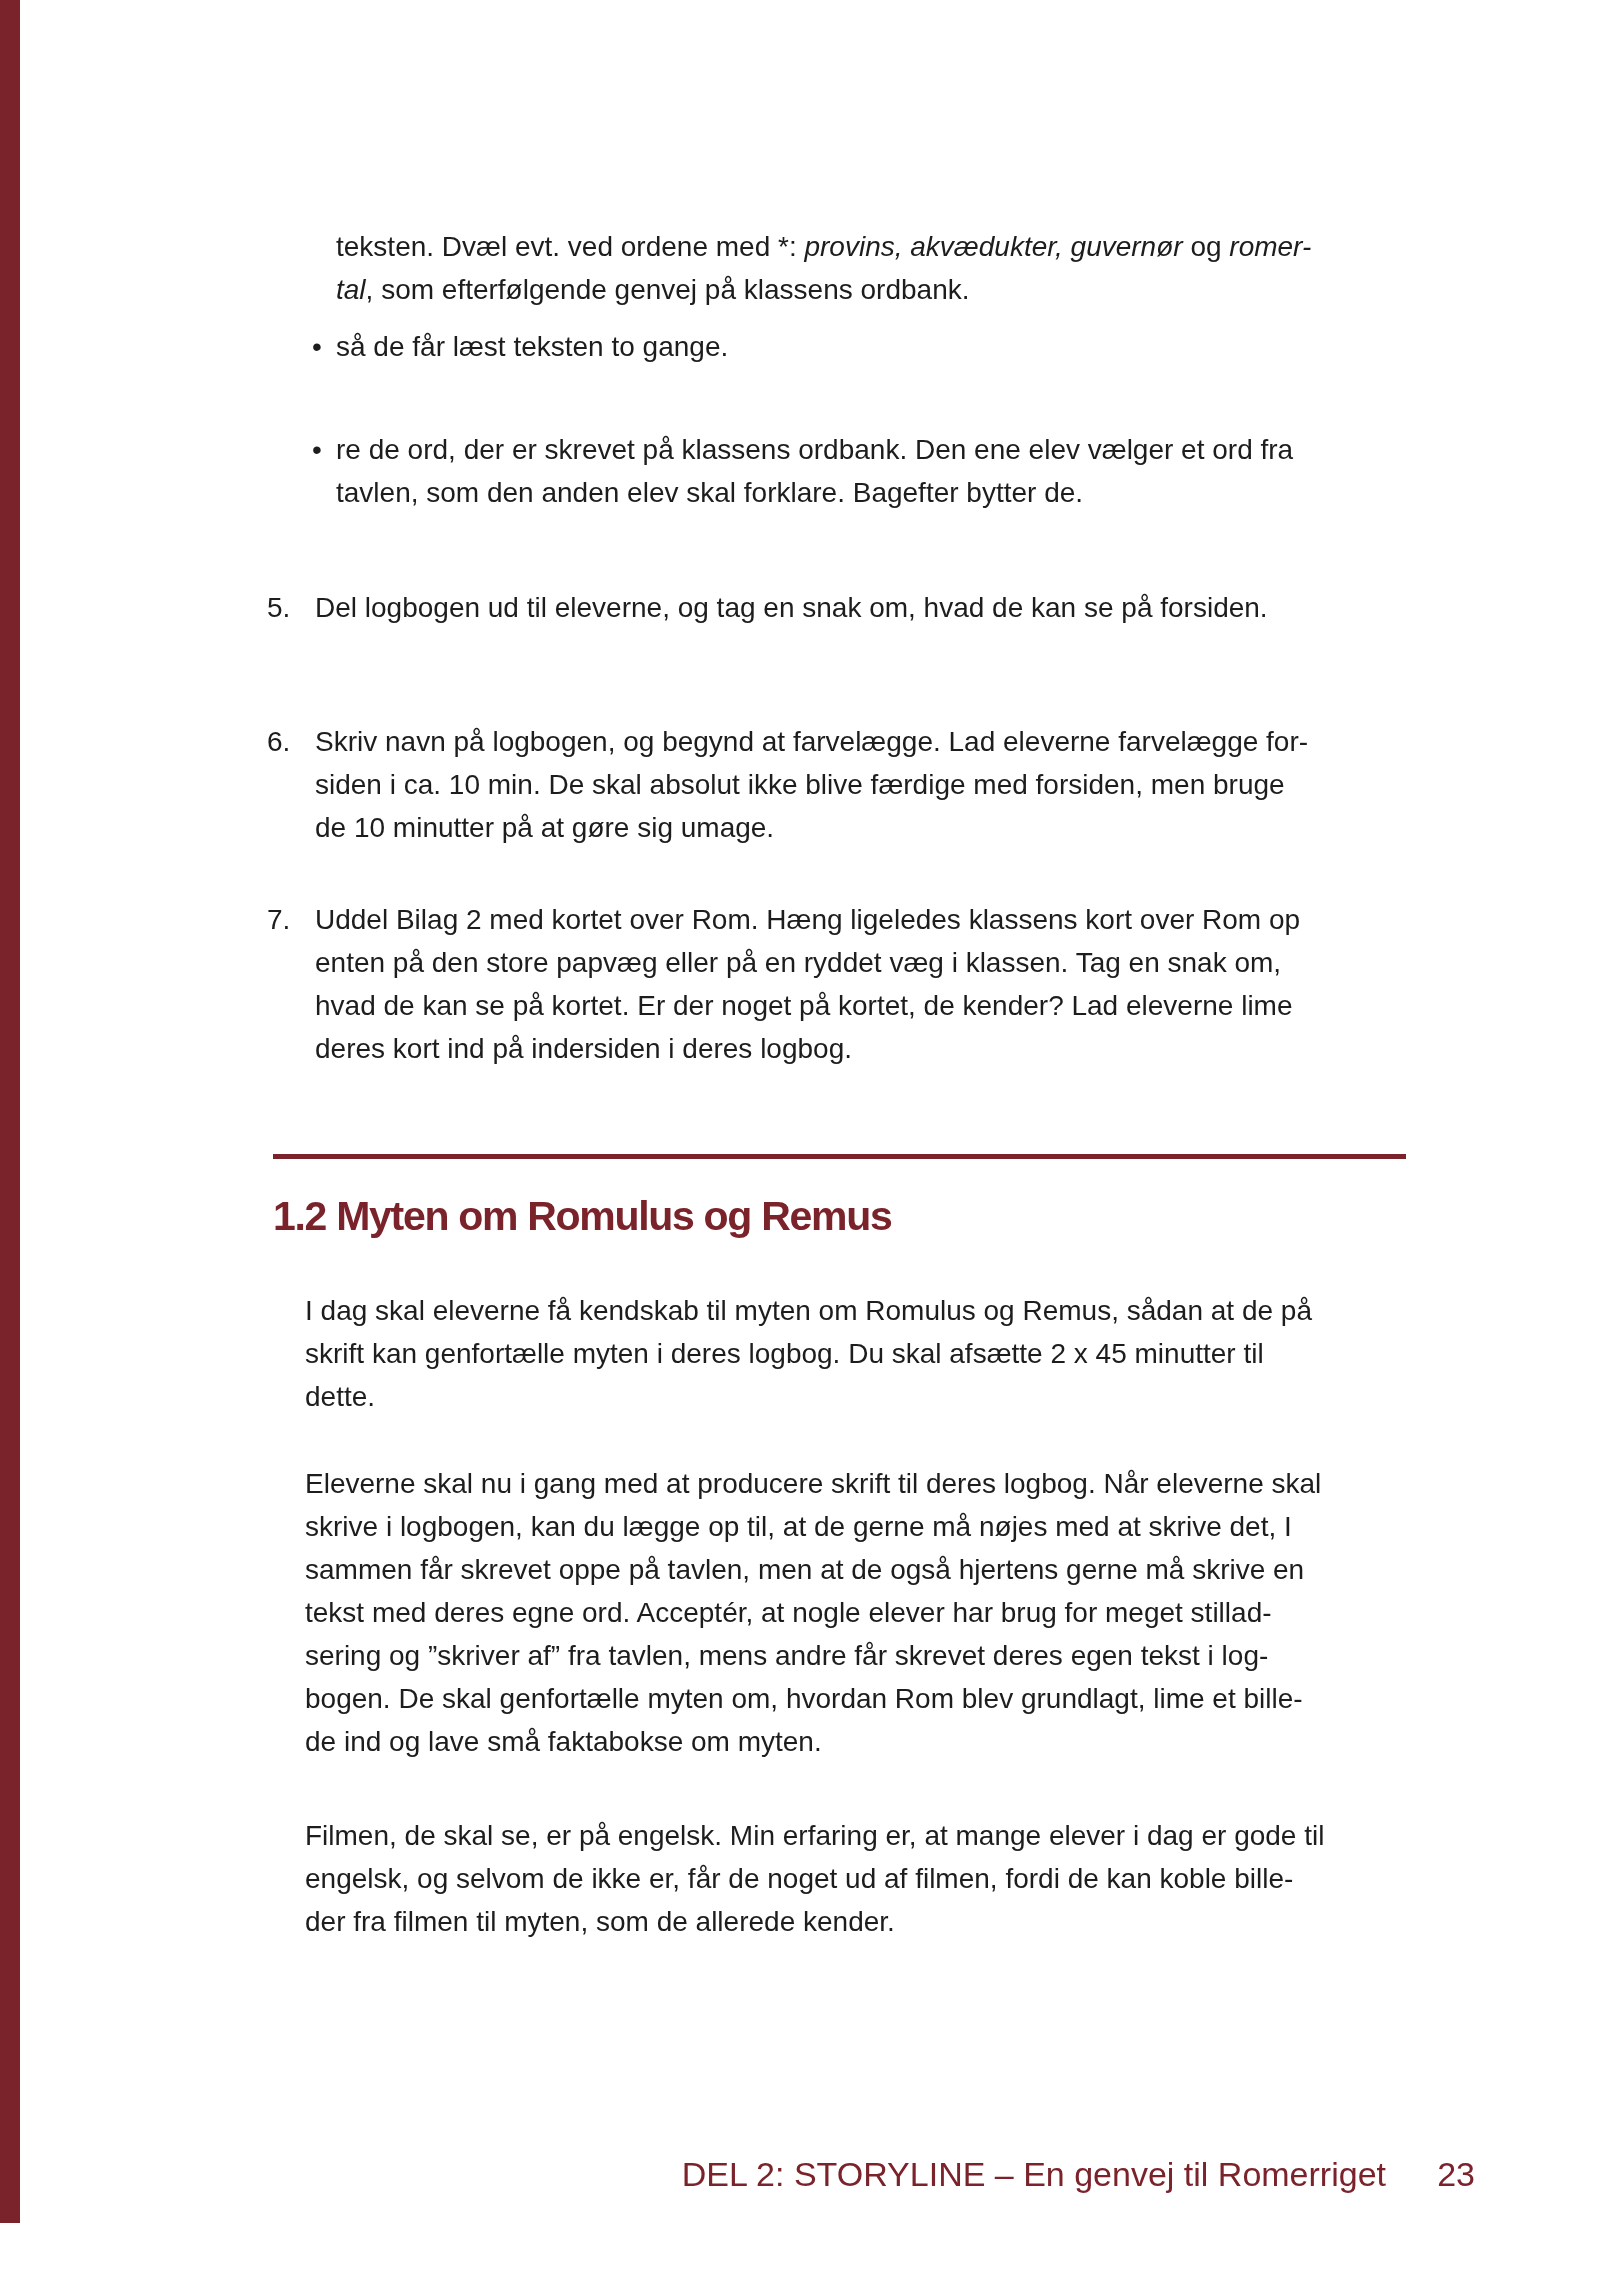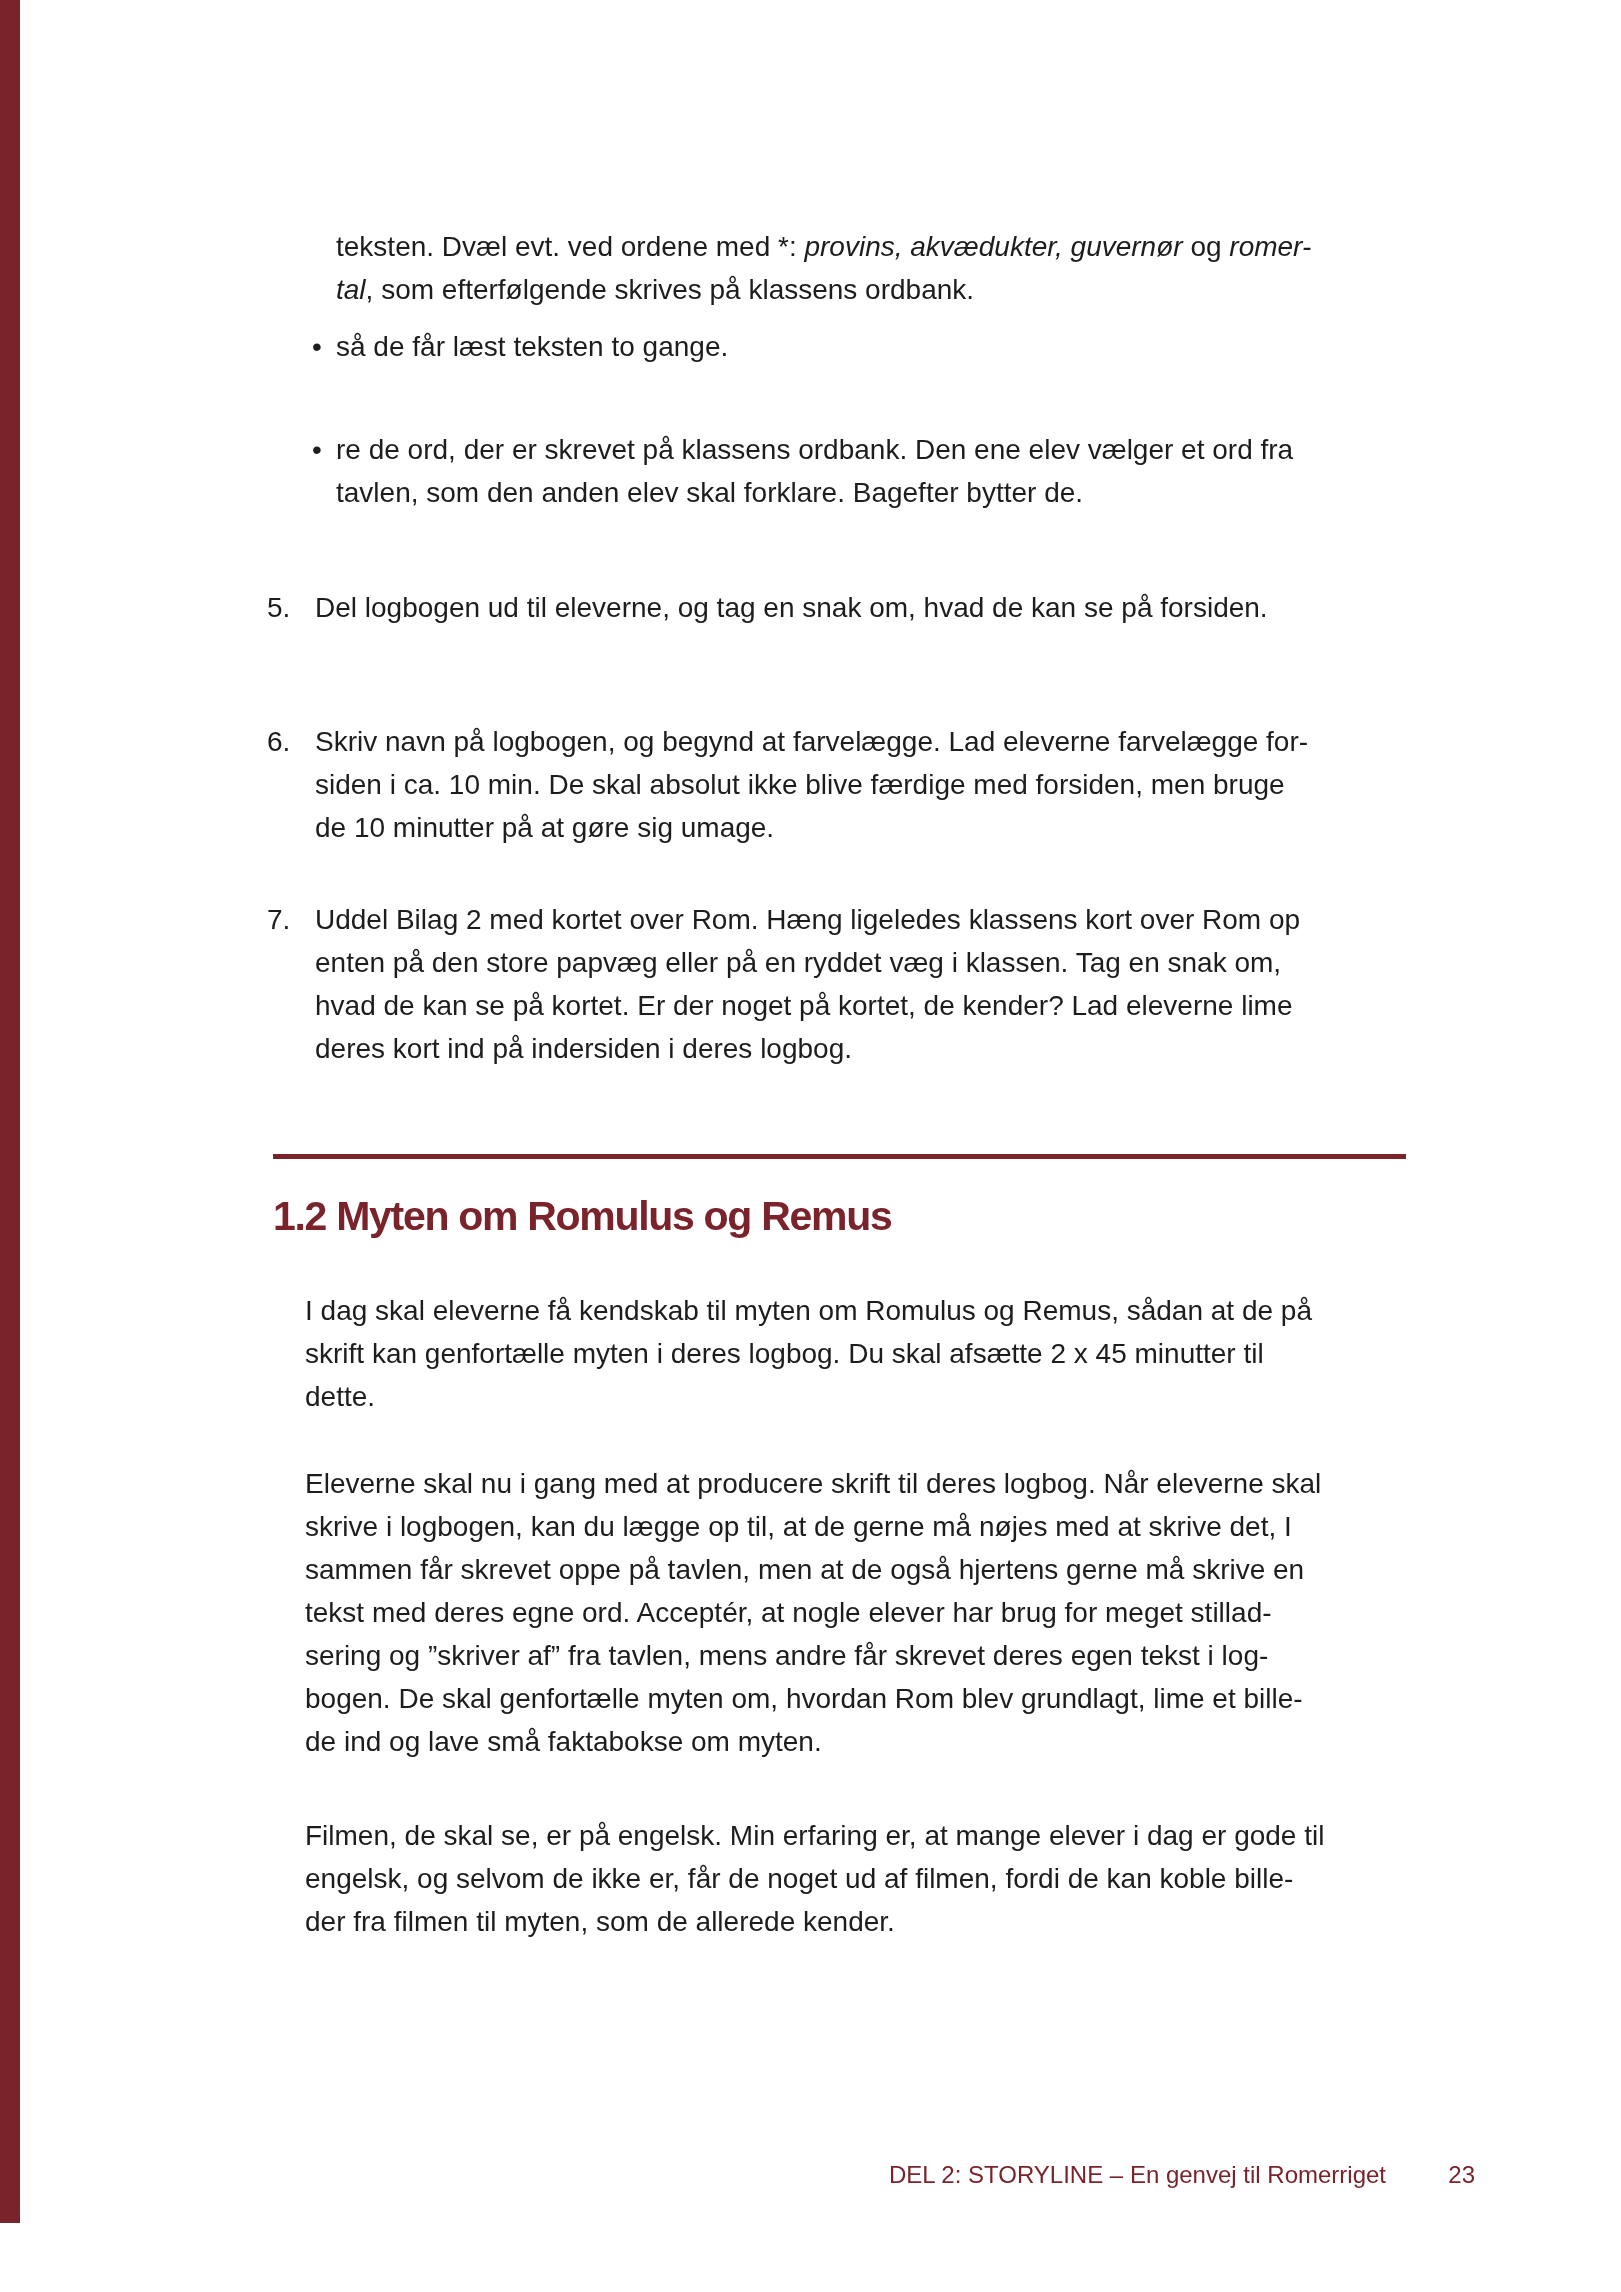--- a/index.html
+++ b/index.html
@@ -41,36 +41,36 @@
   .rule {
     position: absolute;
     left: 273px;
     width: 1133px;
     height: 4.5px;
     background: var(--accent, #7a232b);
   }
   .footer-text, .page-number {
     position: absolute;
     top: 2153px;
-    font-size: 24px;
+    font-size: 34px;
     line-height: 43px;
     color: var(--accent, #7a232b);
     white-space: pre;
     margin-left: 7px;
   }
   .footer-text { right: 235px; }
   .page-number { right: 146px; }
 </style>
 </head>
 <body>
 
 <div class="page">
   <div class="stripe"></div>
   <div id="content">
-      <div class="block hanging" style="top: 225px;"><div class="line"><span>teksten. Dvæl evt. ved ordene med *: </span><span class="it">provins, akvædukter, guvernør</span><span> og </span><span class="it">romer-</span></div><div class="line"><span class="it">tal</span><span>, som efterfølgende skrives på klassens ordbank.</span></div></div>
+      <div class="block hanging" style="top: 225px;"><div class="line"><span>teksten. Dvæl evt. ved ordene med *: </span><span class="it">provins, akvædukter, guvernør</span><span> og </span><span class="it">romer-</span></div><div class="line"><span class="it">tal</span><span>, som efterfølgende genvej på klassens ordbank.</span></div></div>
       <div class="block bullet" style="top: 325px;"><span class="marker">•</span><div class="line">så de får læst teksten to gange.</div></div>
       <div class="block bullet" style="top: 428px;"><span class="marker">•</span><div class="line">re de ord, der er skrevet på klassens ordbank. Den ene elev vælger et ord fra</div><div class="line">tavlen, som den anden elev skal forklare. Bagefter bytter de.</div></div>
       <div class="block numbered" style="top: 586px;"><span class="marker">5.</span><div class="line">Del logbogen ud til eleverne, og tag en snak om, hvad de kan se på forsiden.</div></div>
       <div class="block numbered" style="top: 720px;"><span class="marker">6.</span><div class="line">Skriv navn på logbogen, og begynd at farvelægge. Lad eleverne farvelægge for-</div><div class="line">siden i ca. 10 min. De skal absolut ikke blive færdige med forsiden, men bruge</div><div class="line">de 10 minutter på at gøre sig umage.</div></div>
       <div class="block numbered" style="top: 898px;"><span class="marker">7.</span><div class="line">Uddel Bilag 2 med kortet over Rom. Hæng ligeledes klassens kort over Rom op</div><div class="line">enten på den store papvæg eller på en ryddet væg i klassen. Tag en snak om,</div><div class="line">hvad de kan se på kortet. Er der noget på kortet, de kender? Lad eleverne lime</div><div class="line">deres kort ind på indersiden i deres logbog.</div></div>
       <div class="rule" style="top: 1154px;"></div>
       <div class="block heading" style="top: 1191px;"><div class="line">1.2 Myten om Romulus og Remus</div></div>
       <div class="block para" style="top: 1289px;"><div class="line">I dag skal eleverne få kendskab til myten om Romulus og Remus, sådan at de på</div><div class="line">skrift kan genfortælle myten i deres logbog. Du skal afsætte 2 x 45 minutter til</div><div class="line">dette.</div></div>
       <div class="block para" style="top: 1462px;"><div class="line">Eleverne skal nu i gang med at producere skrift til deres logbog. Når eleverne skal</div><div class="line">skrive i logbogen, kan du lægge op til, at de gerne må nøjes med at skrive det, I</div><div class="line">sammen får skrevet oppe på tavlen, men at de også hjertens gerne må skrive en</div><div class="line">tekst med deres egne ord. Acceptér, at nogle elever har brug for meget stillad-</div><div class="line">sering og ”skriver af” fra tavlen, mens andre får skrevet deres egen tekst i log-</div><div class="line">bogen. De skal genfortælle myten om, hvordan Rom blev grundlagt, lime et bille-</div><div class="line">de ind og lave små faktabokse om myten.</div></div>
       <div class="block para" style="top: 1814px;"><div class="line">Filmen, de skal se, er på engelsk. Min erfaring er, at mange elever i dag er gode til</div><div class="line">engelsk, og selvom de ikke er, får de noget ud af filmen, fordi de kan koble bille-</div><div class="line">der fra filmen til myten, som de allerede kender.</div></div>

